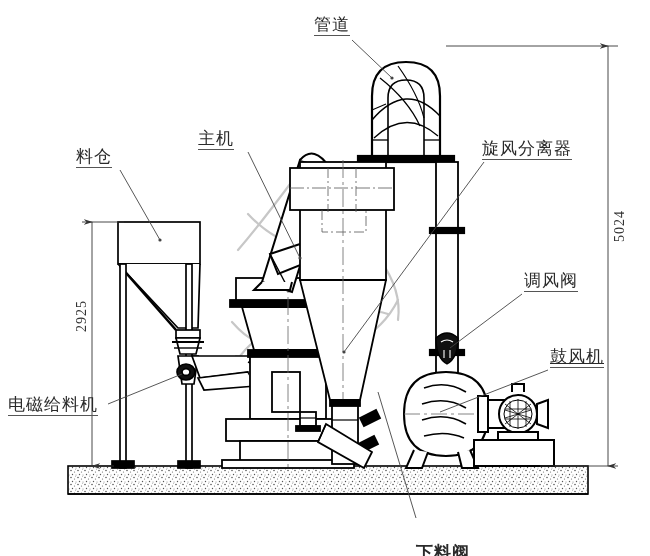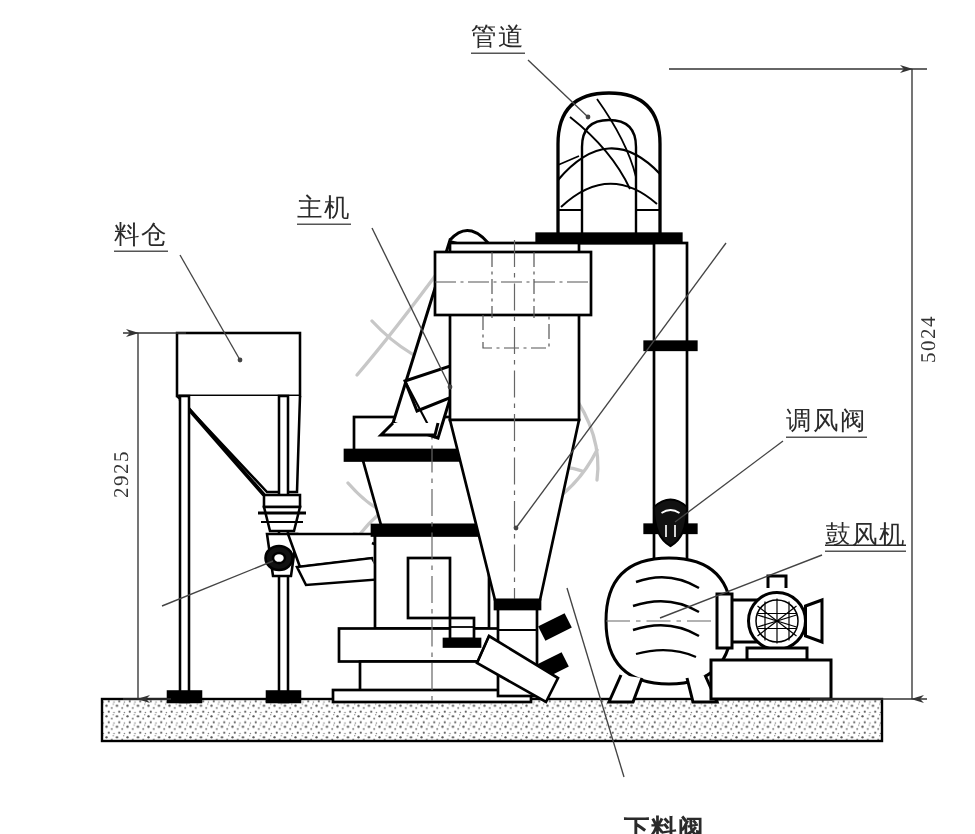--- a/index.html
+++ b/index.html
@@ -208,20 +208,22 @@
       <circle cx="392" cy="78" r="1.6" fill="#444" stroke="none"></circle>
       <circle cx="300" cy="258" r="1.6" fill="#444" stroke="none"></circle>
       <circle cx="160" cy="240" r="1.6" fill="#444" stroke="none"></circle>
       <circle cx="344" cy="352" r="1.6" fill="#444" stroke="none"></circle>
     </g>
   </svg>
 
   <div class="lbl" style="left:314px;top:16px;">管道</div>
   <div class="lbl" style="left:198px;top:130px;">主机</div>
   <div class="lbl" style="left:76px;top:148px;">料仓</div>
+  <div class="lbl" style="left:482px;top:140px;">旋风分离器</div>
   <div class="lbl" style="left:524px;top:272px;text-align:right;">调风阀</div>
   <div class="lbl" style="left:550px;top:348px;text-decoration:underline;">鼓风机</div>
+  <div class="lbl" style="left:8px;top:396px;">电磁给料机</div>
   <div class="lbl" style="left:416px;top:544px;font-weight:bold;">下料阀</div>
 
   <div class="dim" style="left:612px;top:210px;">5024</div>
   <div class="dim" style="left:74px;top:300px;">2925</div>
 
 </div>
 
 </body></html>

